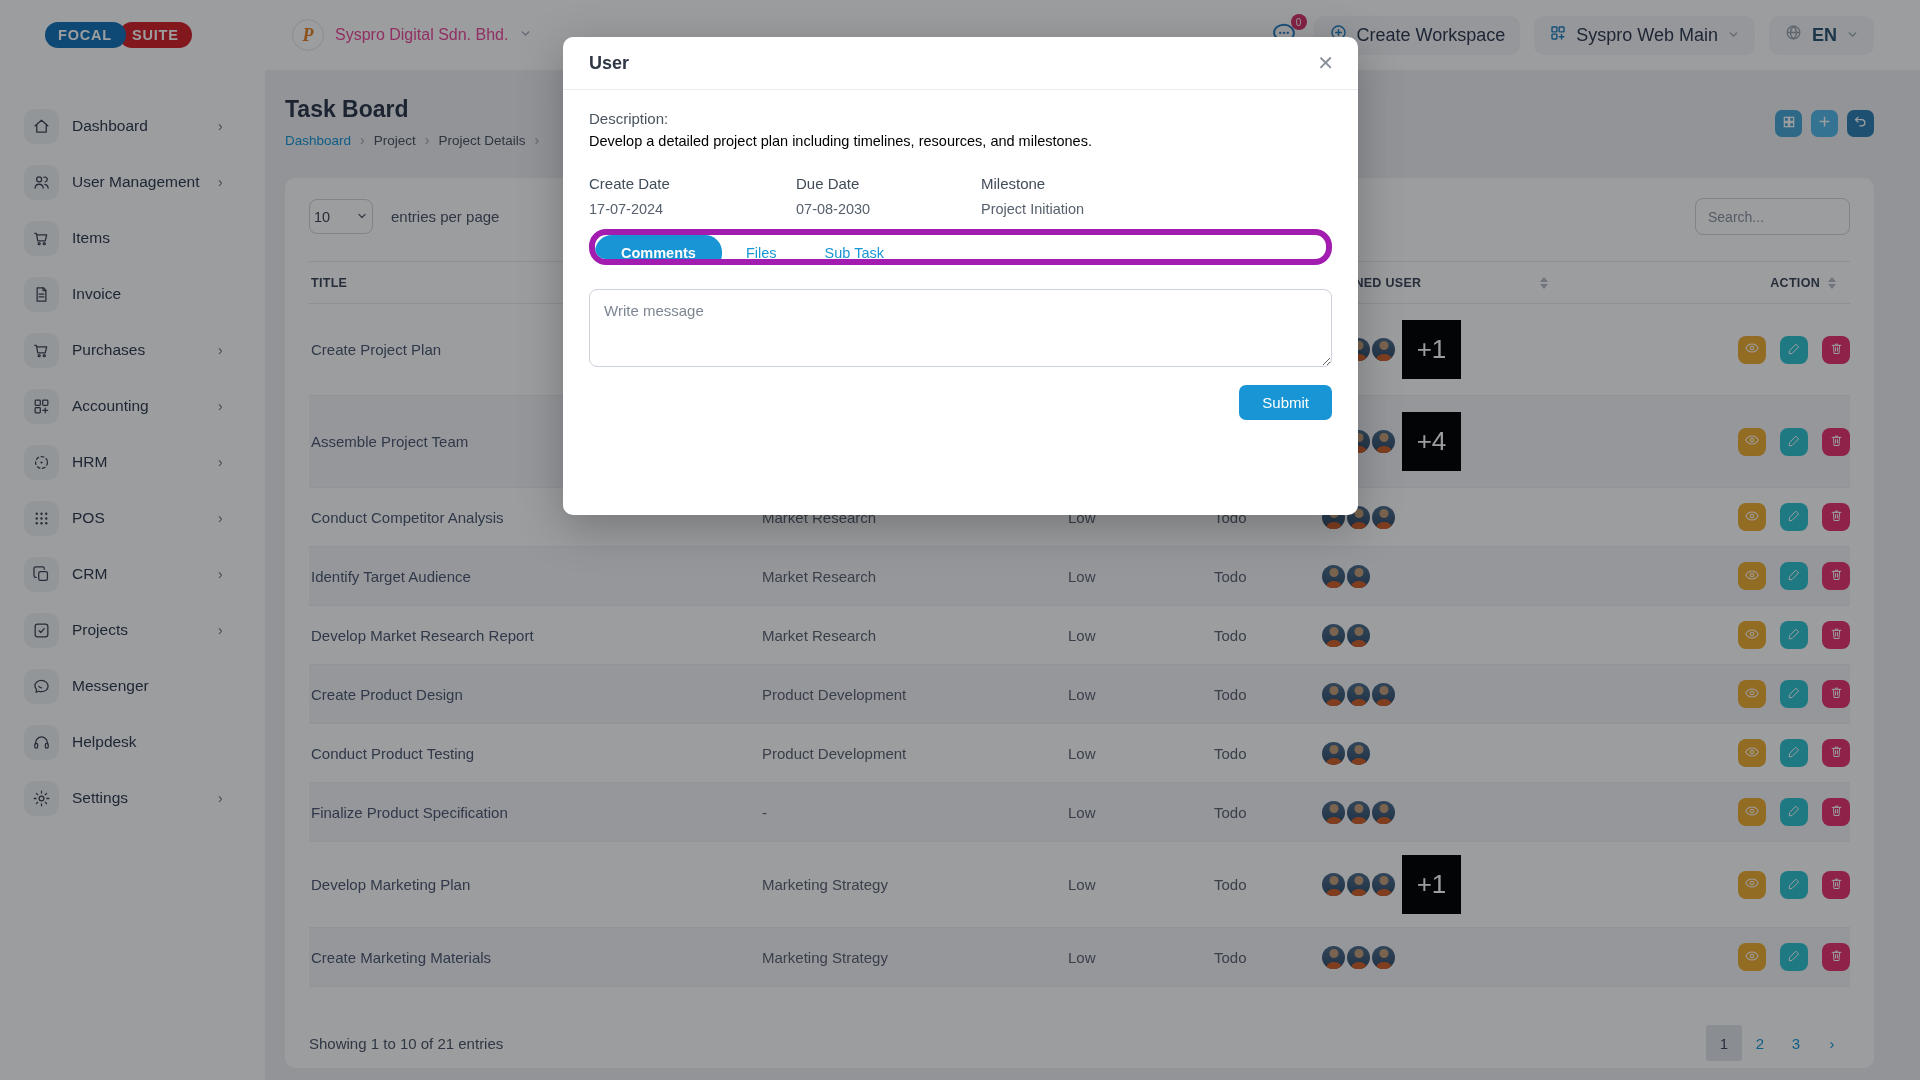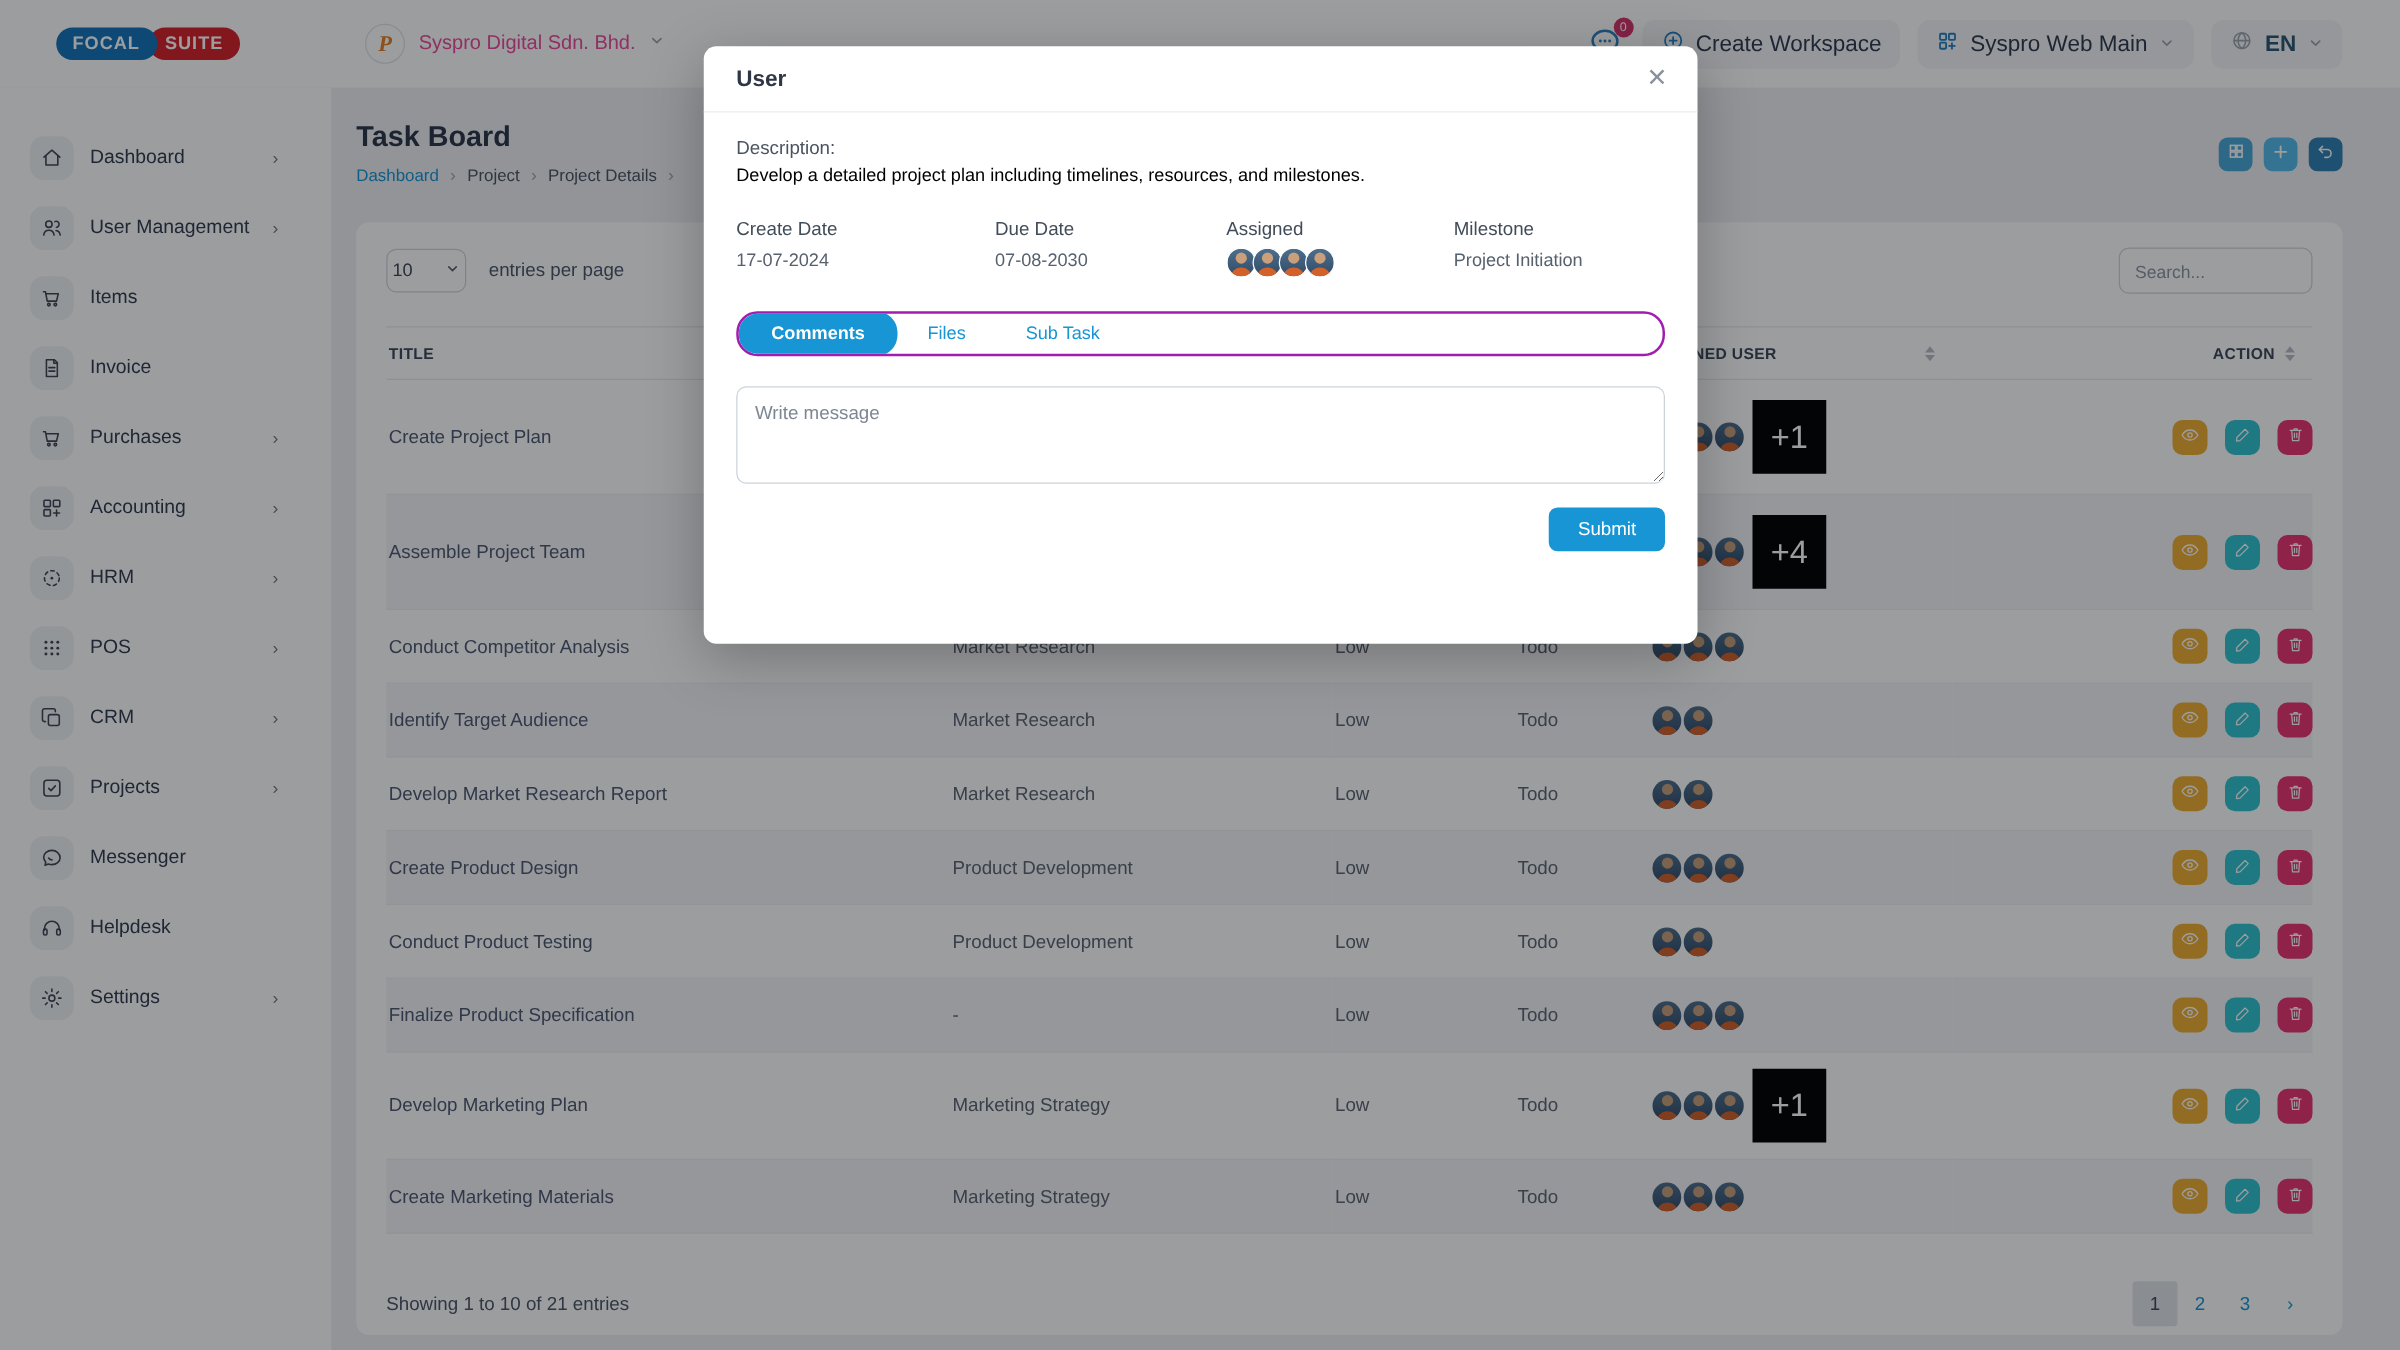--- a/index.html
+++ b/index.html
@@ -94,21 +94,21 @@
   .desc-label{font-size:15px;color:#4a5460}
   .desc-text{font-size:14.5px;color:#000000;margin-top:6px}
   .fields{display:flex;margin-top:26px}
   .field{flex:0 0 auto}
   .field:nth-child(1){width:207px}.field:nth-child(2){width:185px}.field:nth-child(3){width:182px}
   .f-label{font-size:15px;color:#414c59}
   .f-value{font-size:14.5px;color:#57616e;margin-top:9px}
   .m-avatars{display:flex;margin-top:6px}
   .m-avatars .avatar{width:24px;height:24px;border:1px solid #fff;margin-left:-3px}
   .m-avatars .avatar:first-child{margin-left:0}
-  .tabs{margin-top:27px;border:2px solid #a21caf;border-radius:17px;height:36px;display:flex;align-items:center;overflow:hidden}
+  .tabs{margin-top:12px;border:6px solid #a21caf;border-radius:17px;height:36px;display:flex;overflow:hidden}
   .tab{font-size:14.5px;color:var(--blue);padding:0 24px;height:36px;display:flex;align-items:center;cursor:pointer}
   .tab.active{background:var(--blue);color:#fff;border-radius:17px;font-weight:600;padding:0 26px}
   .msg{margin-top:24px;width:100%;height:78px;border:1px solid #ccd3da;border-radius:8px;padding:12px 14px;font-size:15px;color:#3c4654;font-family:inherit;resize:vertical;outline:none}
   .msg::placeholder{color:#7d8793}
   .submit-row{display:flex;justify-content:flex-end;margin-top:14px}
   .submit{background:var(--blue);color:#fff;border:none;border-radius:7px;padding:9px 23px;font-size:15px;font-weight:500;cursor:pointer;font-family:inherit}
 </style>
 </head>
 <body>
 
@@ -806,29 +806,20 @@
       <div class="fields" id="modal-fields">
           <div class="field">
             <div class="f-label">Create Date</div>
             <div class="f-value">17-07-2024</div>
           </div>
           <div class="field">
             <div class="f-label">Due Date</div>
             <div class="f-value">07-08-2030</div>
           </div>
           <div class="field">
-            <div class="f-label">Assigned</div>
-            <div class="m-avatars">
-              <span class="avatar"></span>
-              <span class="avatar"></span>
-              <span class="avatar"></span>
-              <span class="avatar"></span>
-            </div>
-          </div>
-          <div class="field">
             <div class="f-label">Milestone</div>
             <div class="f-value">Project Initiation</div>
           </div>
         </div>
       <div class="tabs" id="modal-tabs">
           <span class="tab active">Comments</span>
           <span class="tab">Files</span>
           <span class="tab">Sub Task</span>
         </div>
       <textarea class="msg" placeholder="Write message" style=""></textarea>

